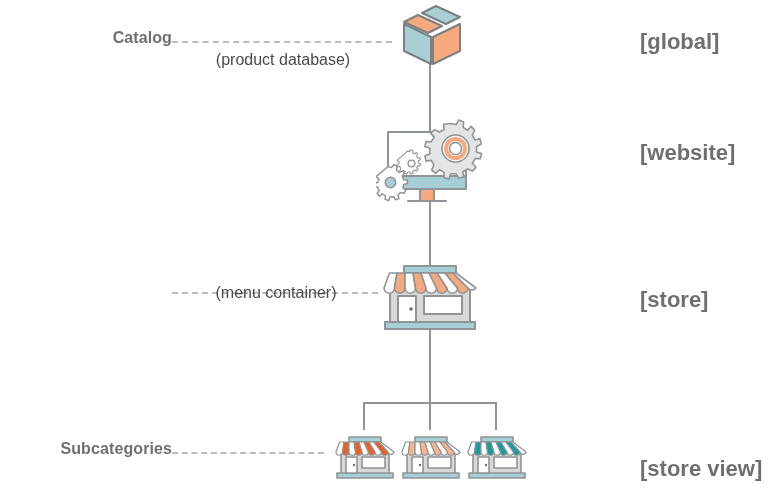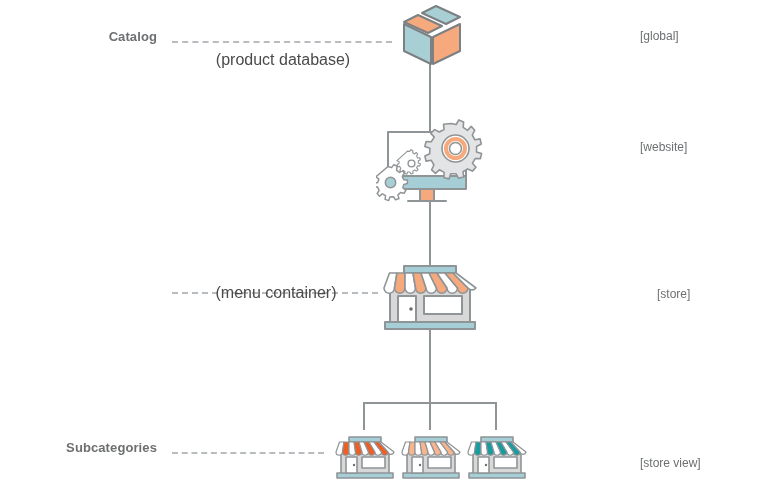--- a/index.html
+++ b/index.html
@@ -16,39 +16,40 @@
     position: relative;
     width: 768px;
     height: 501px;
     background: #ffffff;
     overflow: hidden;
   }
 
   
   .row-label {
     position: absolute;
-    font-size: 13px;
+    font-size: 16px;
     font-weight: 700;
     color: #6d6f71;
     text-align: right;
     white-space: nowrap;
     letter-spacing: 0.1px;
+    padding-left: 15px;
   }
   .row-sublabel {
     position: absolute;
     font-size: 16px;
     font-weight: 400;
     color: #4a4a4a;
     text-align: center;
     white-space: nowrap;
   }
   .scope-label {
     position: absolute;
-    font-size: 12px;
-    font-weight: 400;
+    font-size: 22px;
+    font-weight: 700;
     color: #6d6f71;
     text-align: left;
     white-space: nowrap;
   }
 
   
   .leader {
     position: absolute;
     height: 0;
     border-top: 2px dashed #b9bcbe;
@@ -149,21 +150,21 @@
         <circle cx="35.5" cy="45.5" r="3.4" fill="#ffffff"></circle>
       </g>
     </svg>
   </div>
 
 
   <div class="leader" style="left:172px; top:292px; width:206px;"></div>
 
   <div class="row-sublabel" style="left:172px; top:284px; width:208px;">(menu container)</div>
 
-  <div class="scope-label" style="left:640px; top:287px;margin-left:17px;">[store]</div>
+  <div class="scope-label" style="left:640px; top:287px;">[store]</div>
 
   <div class="icon" style="left:378px; top:258px; width:104px; height:76px;">
     <svg width="104" height="76" viewBox="0 0 104 76" xmlns="http://www.w3.org/2000/svg">
       <g stroke="#8f9496" stroke-width="2" stroke-linejoin="round" stroke-linecap="round">
 
         <rect x="12" y="30" width="80" height="36" fill="#d8d8d8"></rect>
 
         <rect x="7" y="64" width="90" height="7" fill="#a6ced6"></rect>
 
         <rect x="20" y="38" width="18" height="26" fill="#ffffff"></rect>

